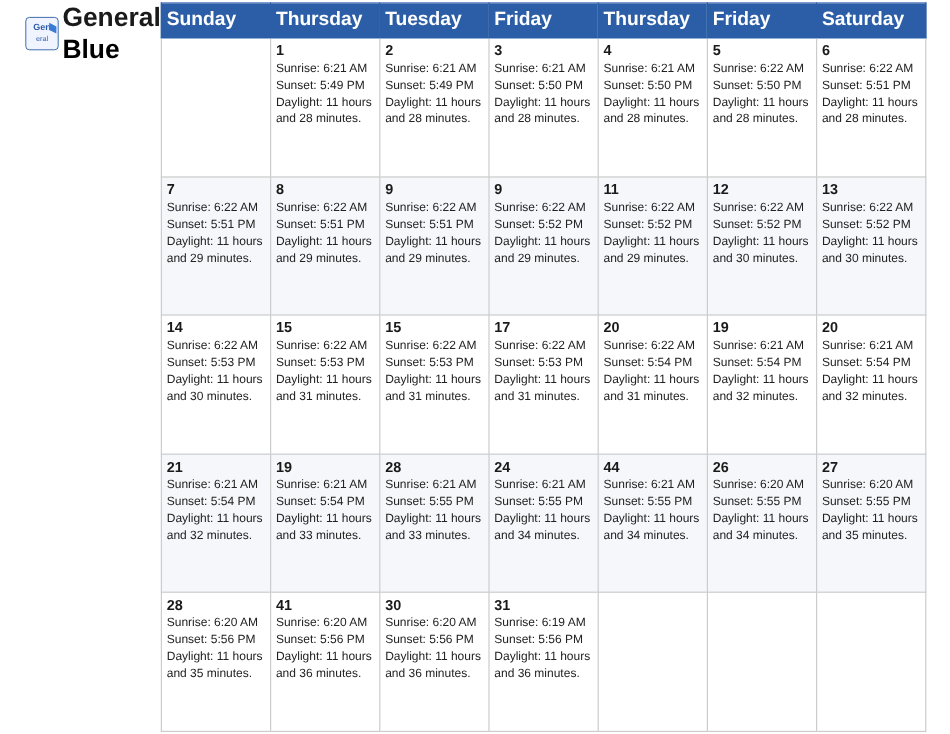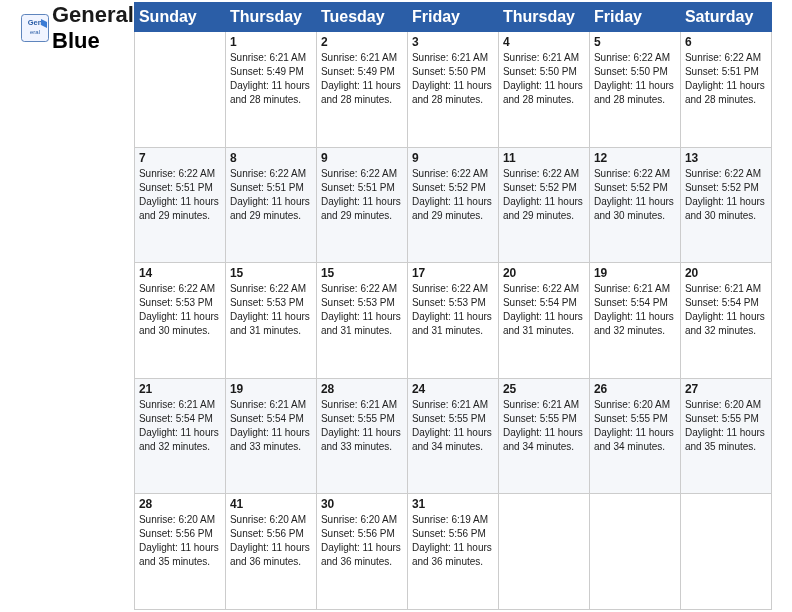--- a/index.html
+++ b/index.html
@@ -238,21 +238,21 @@
           </td>
           <td>
             <div class="day-number">28</div>
             <div class="day-info">Sunrise: 6:21 AM<br>Sunset: 5:55 PM<br>Daylight: 11 hours and 33 minutes.</div>
           </td>
           <td>
             <div class="day-number">24</div>
             <div class="day-info">Sunrise: 6:21 AM<br>Sunset: 5:55 PM<br>Daylight: 11 hours and 34 minutes.</div>
           </td>
           <td>
-            <div class="day-number">25</div>
+            <div class="day-number">44</div>
             <div class="day-info">Sunrise: 6:21 AM<br>Sunset: 5:55 PM<br>Daylight: 11 hours and 34 minutes.</div>
           </td>
           <td>
             <div class="day-number">26</div>
             <div class="day-info">Sunrise: 6:20 AM<br>Sunset: 5:55 PM<br>Daylight: 11 hours and 34 minutes.</div>
           </td>
           <td>
             <div class="day-number">27</div>
             <div class="day-info">Sunrise: 6:20 AM<br>Sunset: 5:55 PM<br>Daylight: 11 hours and 35 minutes.</div>
           </td>

